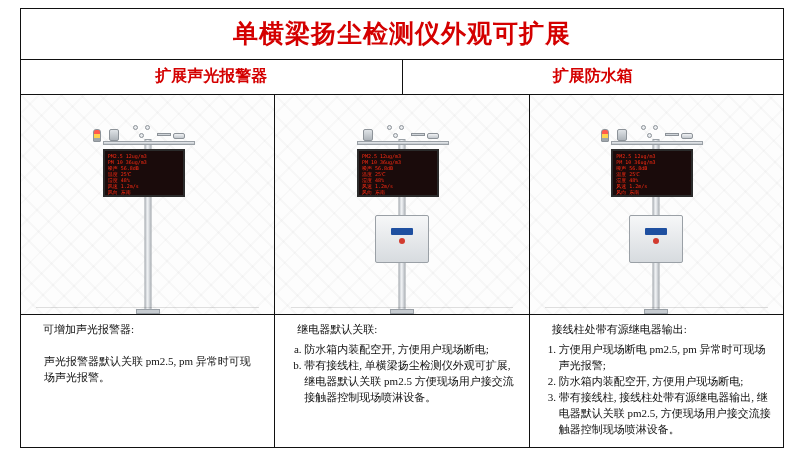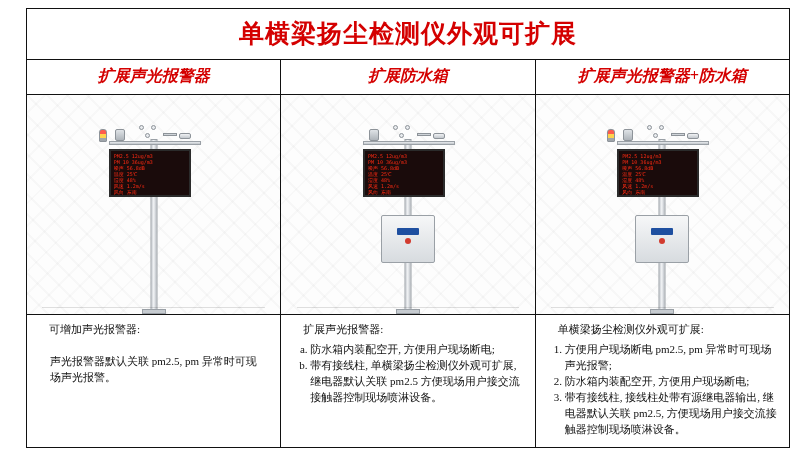--- a/index.html
+++ b/index.html
@@ -14,21 +14,21 @@
   }
   .page {
     position: relative;
     width: 800px;
     height: 456px;
     box-sizing: border-box;
     background: #ffffff;
   }
   .frame {
     position: absolute;
-    left: 26px;
+    left: 20px;
     top: 8px;
     width: 764px;
     height: 440px;
     border: 1px solid #111111;
     box-sizing: border-box;
     display: flex;
     flex-direction: column;
     background: #ffffff;
   }
   .title-bar {
@@ -56,21 +56,20 @@
     flex: 1 1 0;
     display: flex;
     align-items: center;
     justify-content: center;
     color: #d40000;
     font-size: 16px;
     font-weight: bold;
     font-family: "Liberation Serif", serif;
     border-right: 1px solid #111111;
     box-sizing: border-box;
-    font-style: italic;
   }
   .head-cell:last-child { border-right: none; }
 
   .image-row {
     height: 226px;
     display: flex;
     border-bottom: 1px solid #111111;
     box-sizing: border-box;
   }
   .img-cell {
@@ -261,21 +260,20 @@
 <div class="page">
   <div class="frame">
 
     <div class="title-bar">
       <div class="title-text">单横梁扬尘检测仪外观可扩展</div>
     </div>
 
     <div class="head-row">
       <div class="head-cell">扩展声光报警器</div>
       <div class="head-cell">扩展防水箱</div>
-      <div class="head-cell">扩展声光报警器+防水箱</div>
     </div>
 
     <div class="image-row">
 
       <div class="img-cell">
         <div class="watermark"></div>
         <div class="device">
           <div class="mast" style="top:36px;height:176px;"></div>
           <div class="crossbar" style="left:30px;top:38px;width:92px;"></div>
           <div class="sensor-head" style="left:36px;top:26px;"></div>
@@ -361,29 +359,29 @@
     </div>
 
     <div class="text-row">
 
       <div class="text-cell">
         <p class="lead">可增加声光报警器:</p>
         <p class="plain-para">声光报警器默认关联 pm2.5, pm 异常时可现场声光报警。</p>
       </div>
 
       <div class="text-cell">
-        <p class="lead">扩展声光报警器:</p>
+        <p class="lead">继电器默认关联:</p>
         <ol class="lst alpha">
           <li>防水箱内装配空开, 方便用户现场断电;</li>
           <li>带有接线柱, 单横梁扬尘检测仪外观可扩展, 继电器默认关联 pm2.5 方便现场用户接交流接触器控制现场喷淋设备。</li>
         </ol>
       </div>
 
       <div class="text-cell">
-        <p class="lead">单横梁扬尘检测仪外观可扩展:</p>
+        <p class="lead">接线柱处带有源继电器输出:</p>
         <ol class="lst">
           <li>方便用户现场断电 pm2.5, pm 异常时可现场声光报警;</li>
           <li>防水箱内装配空开, 方便用户现场断电;</li>
           <li>带有接线柱, 接线柱处带有源继电器输出, 继电器默认关联 pm2.5, 方便现场用户接交流接触器控制现场喷淋设备。</li>
         </ol>
       </div>
 
     </div>
 
   </div>

